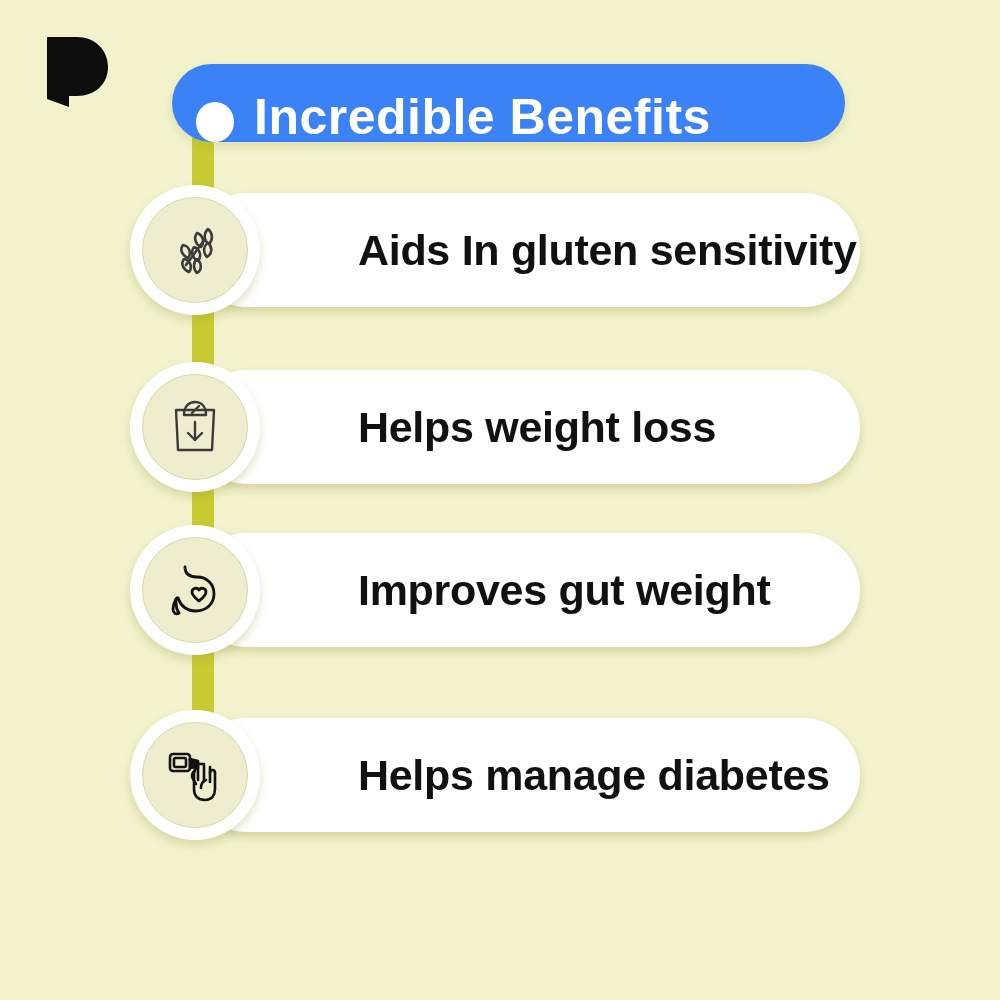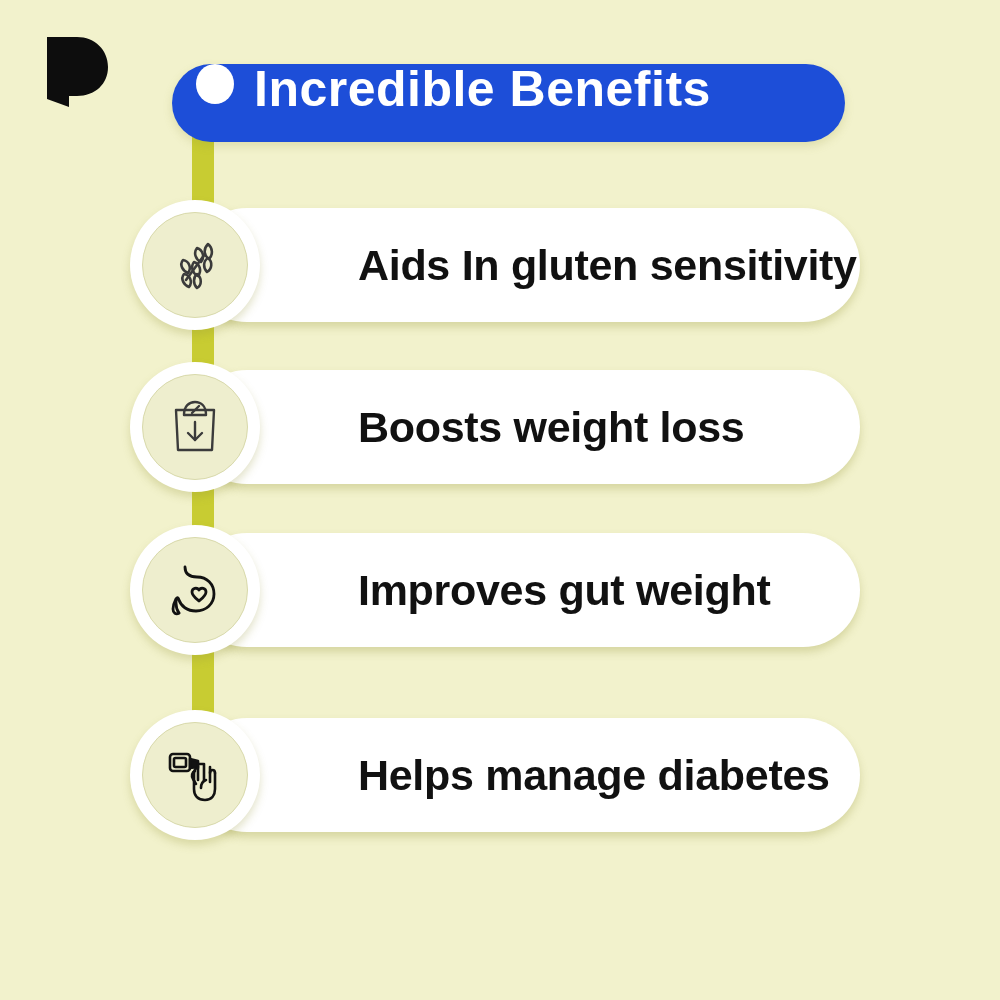--- a/index.html
+++ b/index.html
@@ -43,24 +43,24 @@
     z-index: 1;
   }
 
   
   .header-pill {
     position: absolute;
     left: 172px;
     top: 64px;
     width: 673px;
     height: 78px;
-    background: #1d4ed8;
+    background: #3b82f6;
     border-radius: 39px;
     display: flex;
-    align-items: flex-start;
+    align-items: flex-end;
     padding-left: 24px;
     box-sizing: border-box;
     z-index: 3;
     box-shadow: 0 4px 10px rgba(150,150,60,0.22);
   }
   .header-bullet {
     width: 38px;
     height: 40px;
     border-radius: 50%;
     background: #ffffff;
@@ -127,21 +127,21 @@
     border-radius: 50%;
     background: #eeeece;
     border: 1px solid #d8d9ab;
     display: flex;
     align-items: center;
     justify-content: center;
   }
   .row-icon-inner svg { display: block; }
 
   
-  #row-1 { top: 200px; }
+  #row-1 { top: 185px; }
   #row-2 { top: 362px; }
   #row-3 { top: 525px; }
   #row-4 { top: 710px; }
 </style>
 </head>
 <body>
 
 <div id="canvas">
 
   <div class="logo">
@@ -172,21 +172,21 @@
           <path d="M33 40 C38 44 38 51 33 54 C29 50 29 43 33 40 Z"></path>
           <path d="M20 40 C26 41 29 48 25 53 C20 51 16 45 20 40 Z"></path>
           <path d="M41 20 L22 46"></path>
         </svg>
       </div>
     </div>
   </div>
 
   <div class="row" id="row-2">
     <div class="row-card">
-      <div class="row-label">Boosts weight loss</div>
+      <div class="row-label">Helps weight loss</div>
     </div>
     <div class="row-icon-wrap">
       <div class="row-icon-inner">
         <svg width="58" height="62" viewBox="0 0 58 62" fill="none" stroke="#3b3b3b" stroke-width="2.4" stroke-linecap="round" stroke-linejoin="round">
           <path d="M10 14 H18 M40 14 H48 L46 54 H12 L10 14 Z"></path>
           <path d="M18 19 C18 10 23 6 29 6 C35 6 40 10 40 19 Z"></path>
           <path d="M33 10 L26 17"></path>
           <path d="M29 26 V44"></path>
           <path d="M22 37 L29 44 L36 37"></path>
         </svg>

